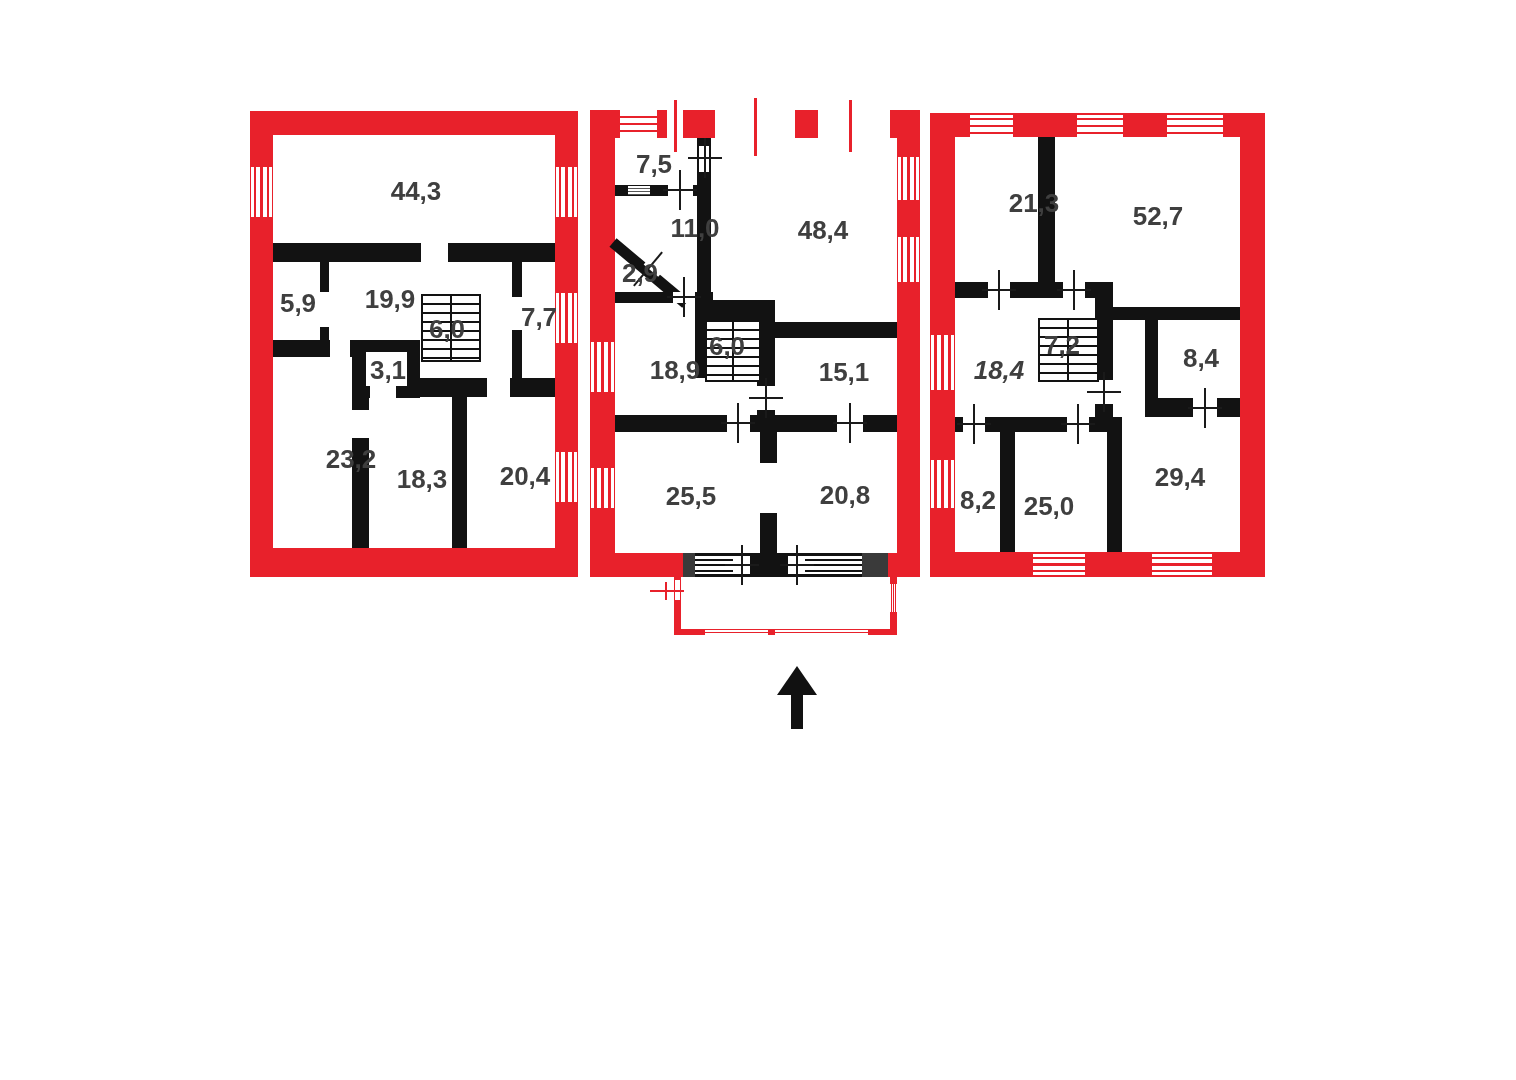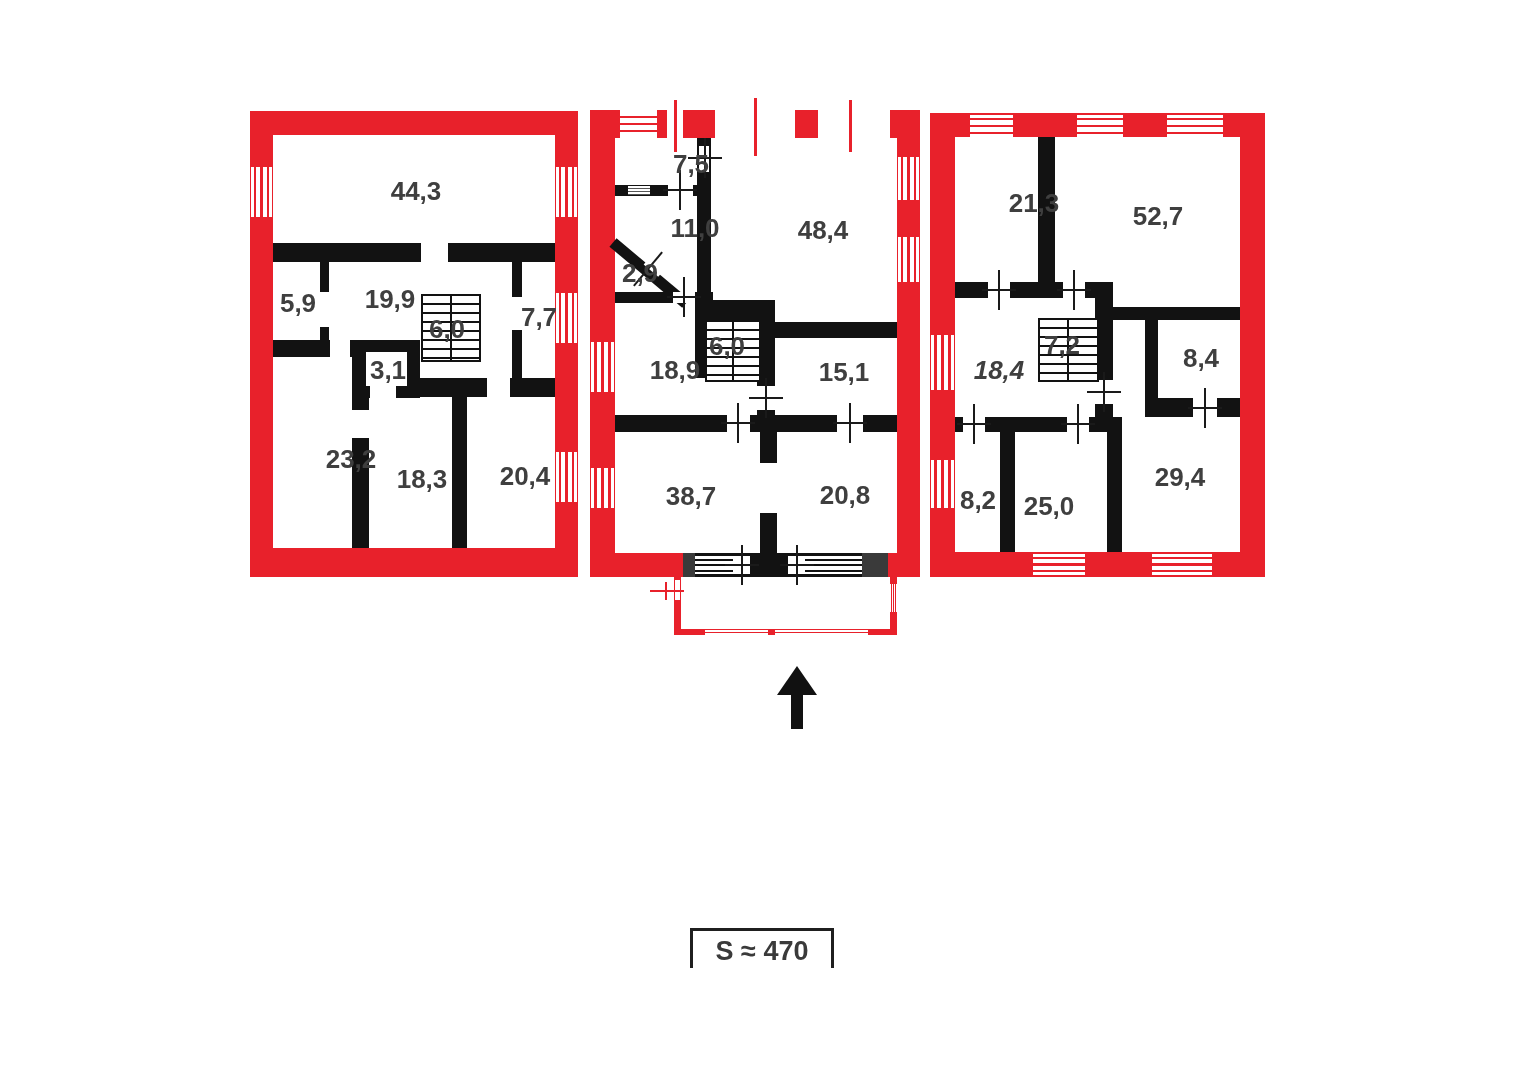--- a/index.html
+++ b/index.html
@@ -137,28 +137,28 @@
     <div class="dm" style="left:705px;top:158px;"></div>
     <div class="dm" style="left:680px;top:190px;"></div>
     <div class="dm" style="left:684px;top:297px;"></div>
     <div class="dm" style="left:766px;top:398px;"></div>
     <div class="dm" style="left:738px;top:423px;"></div>
     <div class="dm" style="left:850px;top:423px;"></div>
     <div class="dm" style="left:742px;top:565px;"></div>
     <div class="dm" style="left:797px;top:565px;"></div>
     <div class="swing" style="left:626px;top:268px;width:44px;transform:rotate(-50deg);"></div>
 
-    <span class="lbl" style="left:691px;top:164px;">7,5</span>
+    <span class="lbl" style="left:654px;top:164px;">7,5</span>
     <span class="lbl" style="left:668px;top:228px;margin-left:27px;">11,0</span>
     <span class="lbl" style="left:640px;top:273px;">2,9</span>
     <span class="lbl" style="left:823px;top:230px;">48,4</span>
     <span class="lbl" style="left:675px;top:370px;">18,9</span>
     <span class="lbl" style="left:727px;top:346px;">6,0</span>
     <span class="lbl" style="left:844px;top:372px;">15,1</span>
-    <span class="lbl" style="left:691px;top:496px;">38,7</span>
+    <span class="lbl" style="left:691px;top:496px;">25,5</span>
     <span class="lbl" style="left:845px;top:495px;">20,8</span>
   </section>
 
   <section>
     <div class="rw" style="left:674px;top:577px;width:7px;height:58px;"></div>
     <div class="rw" style="left:890px;top:577px;width:7px;height:58px;"></div>
     <div class="rw" style="left:674px;top:629px;width:223px;height:6px;"></div>
     <div class="gap" style="left:675px;top:580px;width:5px;height:20px;"></div>
     <div class="winV" style="left:890px;top:584px;width:7px;height:28px;"></div>
     <div class="railH" style="left:705px;top:629px;width:63px;height:6px;"></div>
@@ -212,18 +212,15 @@
     <span class="lbl" style="left:1062px;top:345px;">7,2</span>
     <span class="lbl" style="left:1201px;top:358px;">8,4</span>
     <span class="lbl" style="left:978px;top:500px;">8,2</span>
     <span class="lbl" style="left:1049px;top:506px;">25,0</span>
     <span class="lbl" style="left:1180px;top:477px;">29,4</span>
   </section>
 
   <div class="arrowhead"></div>
   <div class="arrowstem"></div>
 
-  <div class="areabox">
-    <span>S ≈ 470</span>
-  </div>
 
 
 </div>
 
 </body></html>

